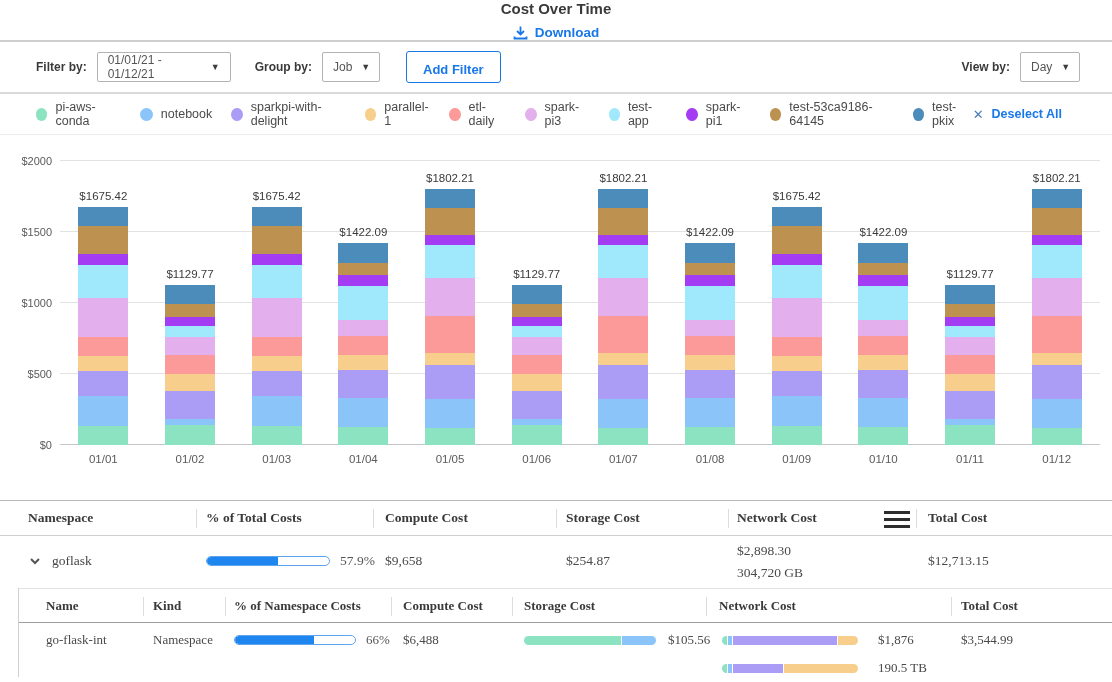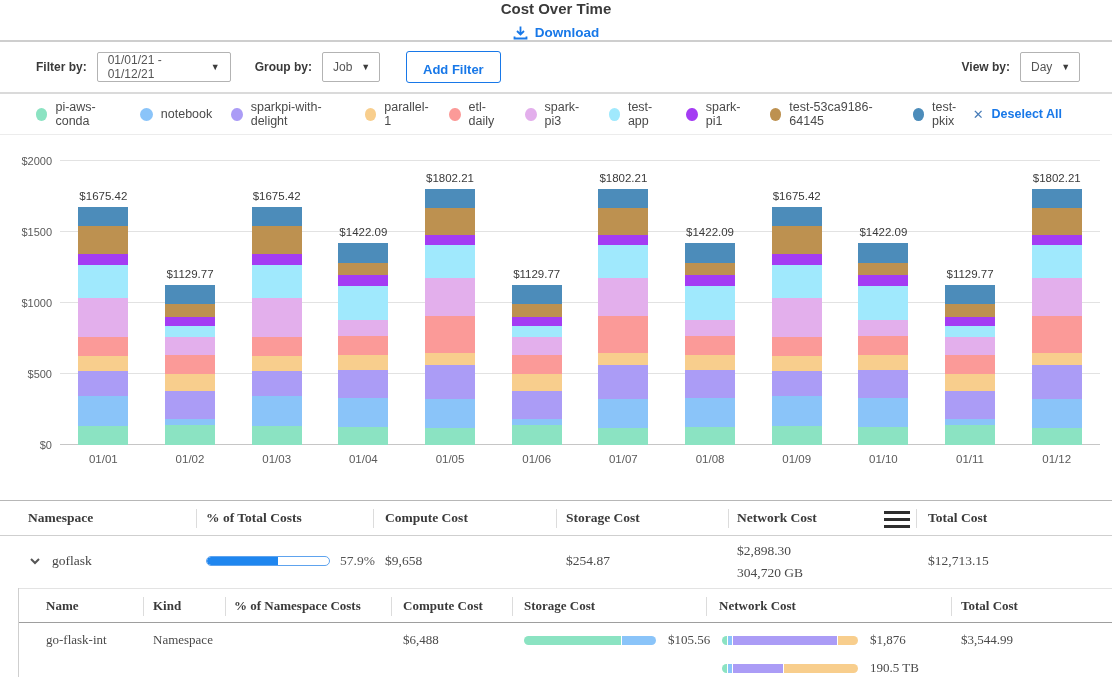--- a/index.html
+++ b/index.html
@@ -59,21 +59,21 @@
   .burger { position:absolute; left:884px; top:10px; width:26px; display:flex; flex-direction:column; gap:4px; cursor:pointer; }
   .burger div { height:3px; background:#2e2e2e; }
 
   .nested { margin-top:2px; margin-left:18px; border-left:1px solid #cfcfcf; position:relative; height:89px; }
   .nested .thead { border-top:1px solid #e3e3e3; border-bottom:1px solid #9e9e9e; font-size:13px; }
   .nested .trow { height:53px; font-size:13px; }
   .nested .trow .cell { height:34px; }
   .minibar { height:9px; border-radius:5px; overflow:hidden; display:flex; gap:1px; flex:none; }
   .mseg { height:100%; }
   .netcell { position:absolute; display:flex; flex-direction:column; gap:12px; }
-  .netline { display:flex; align-items:center; gap:12px; }
+  .netline { display:flex; align-items:center; gap:20px; }
 
   svg { display:block; }
 </style>
 </head>
 <body>
 
 <div class="titlebar">
   <div class="page-title">Cost Over Time</div>
   <div class="download">
     <svg width="15" height="15" viewBox="0 0 15 15">
@@ -418,20 +418,26 @@
       <div class="vsep" style="left:124px"></div>
       <div class="vsep" style="left:206px"></div>
       <div class="vsep" style="left:372px"></div>
       <div class="vsep" style="left:493px"></div>
       <div class="vsep" style="left:687px"></div>
       <div class="vsep" style="left:932px"></div>
     </div>
     <div class="trow">
       <div class="cell" style="left:27px">go-flask-int</div>
       <div class="cell" style="left:134px">Namespace</div>
+      <div class="cell" style="left:215px; gap:10px">
+        <div class="pill" style="width:122px">
+            <div class="pill-fill" id="wlFill" style="width: 66%;"></div>
+          </div>
+        <span class="pct-txt">66%</span>
+      </div>
       <div class="cell" style="left:384px">$6,488</div>
       <div class="cell" style="left:505px; gap:12px">
         <div class="minibar" style="width:132px" id="storageBar">
             <div class="mseg" style="width: 74%; background: rgb(139, 227, 194);"></div>
             <div class="mseg" style="width: 26%; background: rgb(138, 196, 249);"></div>
           </div>
         <span>$105.56</span>
       </div>
       <div class="netcell" style="left:703px; top:9px">
         <div class="netline">

